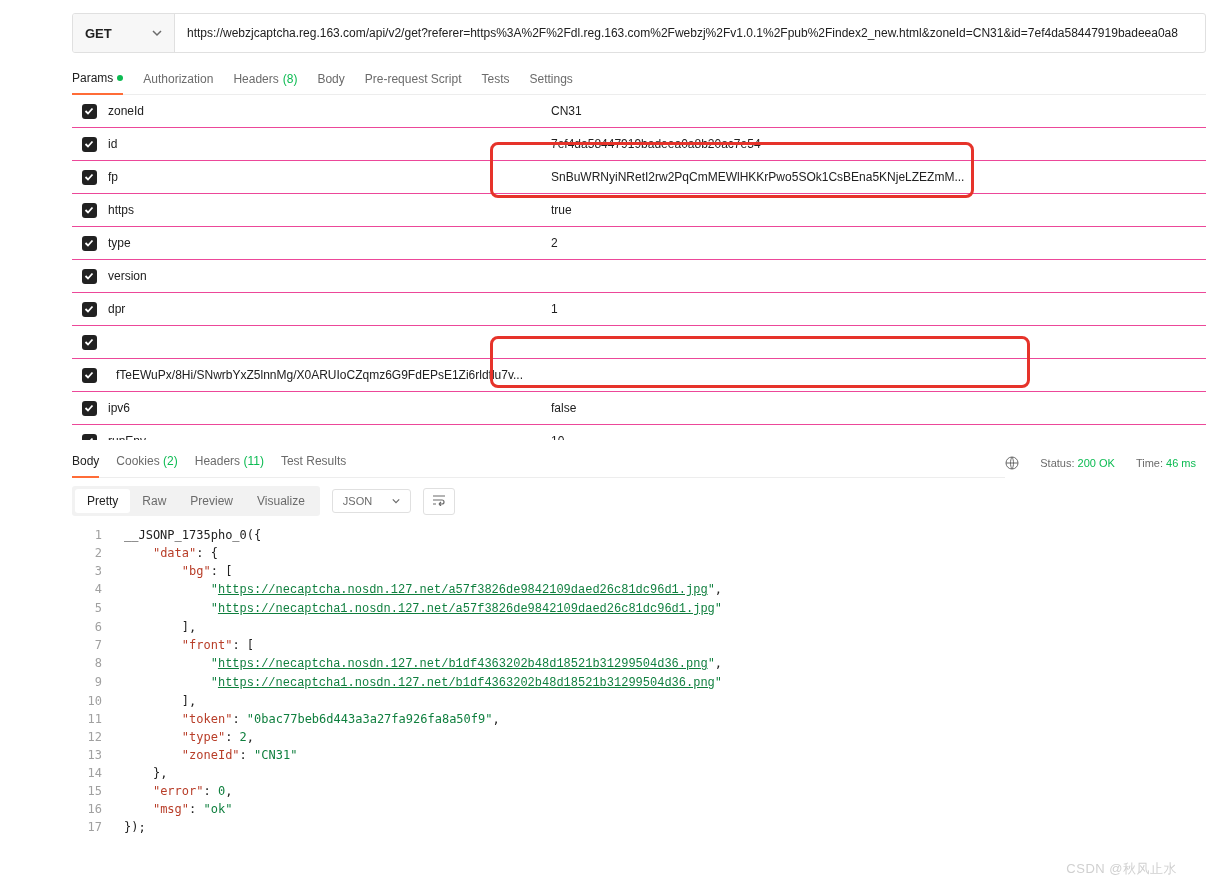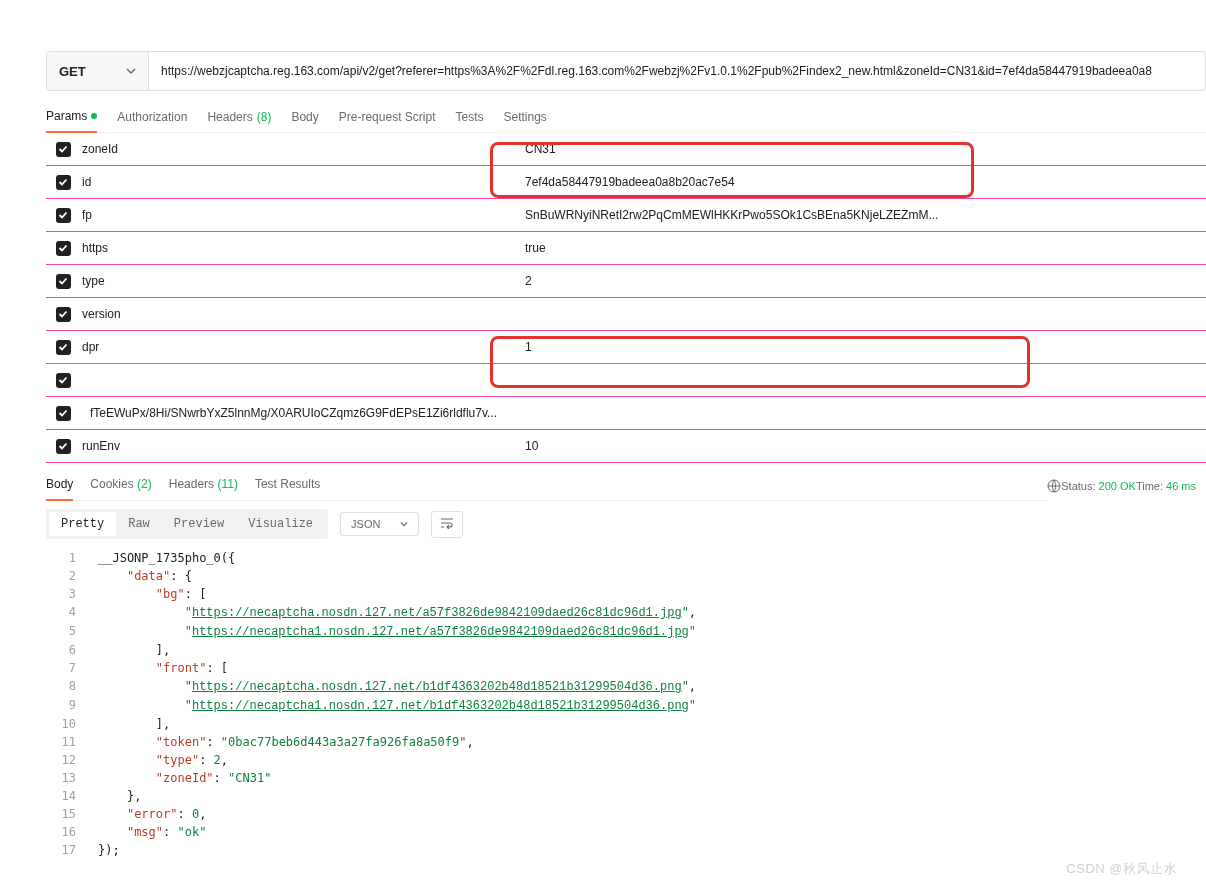--- a/index.html
+++ b/index.html
@@ -1,17 +1,17 @@
 <!DOCTYPE html>
 <html><head>
 <meta charset="utf-8">
 <style>
 * { box-sizing: border-box; margin: 0; padding: 0; }
 body { font-family: -apple-system, "Segoe UI", Arial, sans-serif; font-size: 12px; color: #212121; background: #fff; width: 1206px; height: 892px; overflow: hidden; position: relative; }
-.container { padding-left: 46px; padding-top: 13px; margin-top: 38px; }
+.container { padding-left: 72px; padding-top: 13px; }
 .url-bar { display: flex; border: 1px solid #e0e0e0; border-radius: 3px; background: #fff; margin-bottom: 12px; height: 40px; overflow: hidden; }
 .method-select { background: #f7f7f7; width: 102px; display: flex; align-items: center; justify-content: space-between; padding: 0 12px; border-right: 1px solid #e0e0e0; font-size: 13px; font-weight: 600; color: #212121; cursor: pointer; }
 .method-select svg { width: 10px; height: 10px; }
 .url-input { flex: 1; padding: 0 12px; font-size: 12px; color: #212121; display: flex; align-items: center; white-space: nowrap; overflow: hidden; }
 .tabs { display: flex; gap: 20px; border-bottom: 1px solid #ededed; padding: 0 0 0 0; margin-bottom: 0; }
 .tab { padding: 6px 0 8px 0; color: #6b6b6b; cursor: pointer; font-size: 12px; display: flex; align-items: center; gap: 4px; }
 .tab.active { color: #212121; border-bottom: 2px solid #ff6c37; margin-bottom: -1px; }
 .green-dot { width: 6px; height: 6px; border-radius: 50%; background: #0cbb52; }
 .count { color: #0cbb52; }
 .param-table { width: 100%; }
@@ -19,24 +19,24 @@
 .param-check { width: 34px; display: flex; justify-content: center; }
 .chk { width: 15px; height: 15px; background: #212121; border-radius: 3px; display: flex; align-items: center; justify-content: center; }
 .chk svg { width: 10px; height: 10px; }
 .param-key { width: 435px; padding-left: 2px; color: #212121; font-size: 12px; }
 .param-val { flex: 1; padding-left: 10px; color: #212121; font-size: 12px; white-space: nowrap; overflow: hidden; text-overflow: ellipsis; }
 .red-box { position: absolute; border: 3px solid #e6332a; border-radius: 8px; pointer-events: none; }
 .resp-header { display: flex; justify-content: space-between; align-items: center; padding: 8px 10px 0 0; }
 .resp-tabs { display: flex; gap: 17px; }
 .resp-tab { padding: 6px 0 8px 0; color: #6b6b6b; cursor: pointer; font-size: 12px; }
 .resp-tab.active { color: #212121; border-bottom: 2px solid #ff6c37; margin-bottom: -1px; }
-.resp-status { display: flex; gap: 0; color: #6b6b6b; font-size: 11px; align-items: center; }
+.resp-status { display: flex; gap: 21px; color: #6b6b6b; font-size: 11px; align-items: center; }
 .status-val { color: #0cbb52; }
 .resp-toolbar { display: flex; align-items: center; padding: 8px 0 8px 0; gap: 0; }
-.view-btns { display: flex; background: #f2f2f2; border-radius: 3px; padding: 3px; font-family: Liberation Mono, monospace; }
+.view-btns { display: flex; background: #f2f2f2; border-radius: 3px; padding: 3px; }
 .view-btn { padding: 5px 12px; color: #6b6b6b; font-size: 12px; cursor: pointer; border-radius: 3px; }
 .view-btn.active { background: #fff; color: #212121; }
 .json-select { margin-left: 12px; padding: 5px 10px; border: 1px solid #e0e0e0; border-radius: 3px; font-size: 11px; color: #6b6b6b; display: flex; align-items: center; gap: 20px; cursor: pointer; }
 .wrap-btn { margin-left: 12px; padding: 5px 8px; border: 1px solid #e0e0e0; border-radius: 3px; cursor: pointer; }
 .wrap-btn svg { width: 14px; height: 12px; }
 .code-body { font-family: Consolas, Menlo, monospace; font-size: 12px; line-height: 18px; padding-top: 2px; }
 .code-line { display: flex; }
 .ln { width: 52px; text-align: right; color: #a0a0a0; padding-right: 22px; user-select: none; }
 .code { white-space: pre; }
 .k { color: #b83e29; }
@@ -178,20 +178,31 @@
       <div class="param-val">fTeEWuPx/8Hi/SNwrbYxZ5lnnMg/X0ARUIoCZqmz6G9FdEPsE1Zi6rldflu7v...</div>
     </div>
     <div class="param-row">
       <div class="param-check">
             <div class="chk">
               <svg viewBox="0 0 10 10">
                 <path d="M1.5 5 L4 7.5 L8.5 2.5" stroke="#fff" stroke-width="1.8" fill="none"></path>
               </svg>
             </div>
           </div>
+      <div class="param-key">ipv6</div>
+      <div class="param-val">false</div>
+    </div>
+    <div class="param-row">
+      <div class="param-check">
+            <div class="chk">
+              <svg viewBox="0 0 10 10">
+                <path d="M1.5 5 L4 7.5 L8.5 2.5" stroke="#fff" stroke-width="1.8" fill="none"></path>
+              </svg>
+            </div>
+          </div>
       <div class="param-key">runEnv</div>
       <div class="param-val">10</div>
     </div>
   </div>
   </div>
 
   <div class="resp-header">
     <div class="resp-tabs" style="border-bottom:1px solid #ededed; flex:1;">
       <div class="resp-tab active">Body</div>
       <div class="resp-tab"><span>Cookies</span> <span class="count">(2)</span></div>

